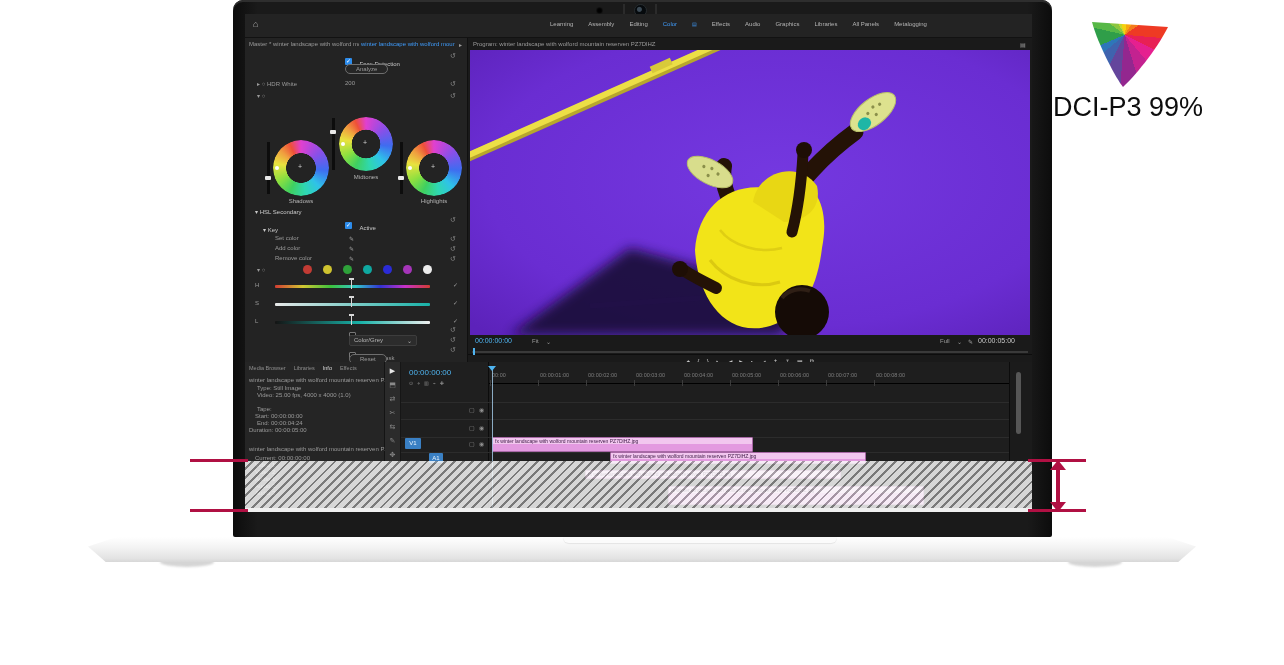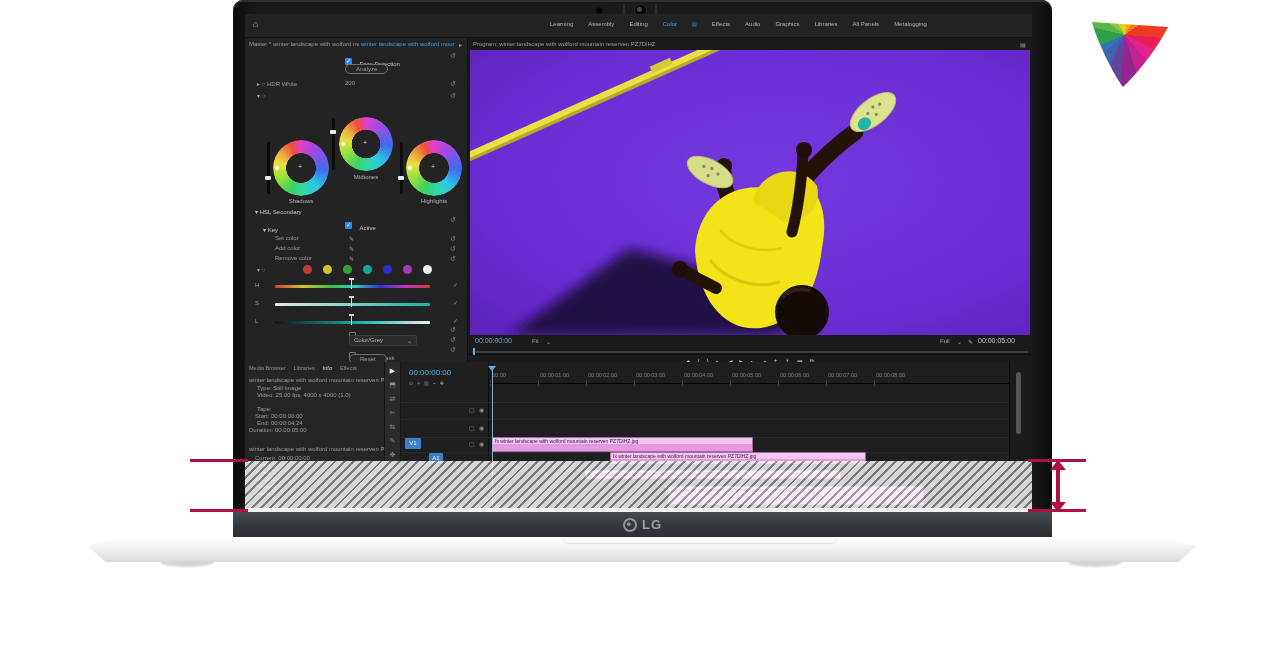--- a/index.html
+++ b/index.html
@@ -453,32 +453,29 @@
 
         <div class="tl-scroll">
           <div class="abs" style="left:6px;top:10px;width:5px;height:62px;background:#565656;border-radius:3px;"></div>
         </div>
       </div>
 
       <div class="abs hatch"></div>
       <div class="abs whitestrip"></div>
     </div>
 
-    <div class="abs chin">
-      <div class="lg-circ"></div>
-      <div class="lg-word">LG</div>
-    </div>
   </div>
 
   <div class="abs base"></div>
   <div class="abs base-notch"></div>
 
   <div class="abs red-line" style="left: 190px; top: 459px; width: 58px; background: rgb(176, 16, 67);"></div>
   <div class="abs red-line" style="left: 190px; top: 509px; width: 58px; background: rgb(176, 16, 67);"></div>
   <div class="abs red-line" style="left: 1028px; top: 459px; width: 58px; background: rgb(176, 16, 67);"></div>
   <div class="abs red-line" style="left: 1028px; top: 509px; width: 58px; background: rgb(176, 16, 67);"></div>
   <div class="abs arrow-shaft" style="background: rgb(176, 16, 67);"></div>
   <div class="abs arrow-head" style="left: 1050px; top: 460px; border-bottom: 10px solid rgb(176, 16, 67);"></div>
   <div class="abs arrow-head" style="left: 1050px; top: 502px; border-top: 10px solid rgb(176, 16, 67);"></div>
 
   <div class="abs dci-tri"></div>
+  <div class="abs dci-label">DCI-P3 99%</div>
 
 </div>
 
 </body></html>

